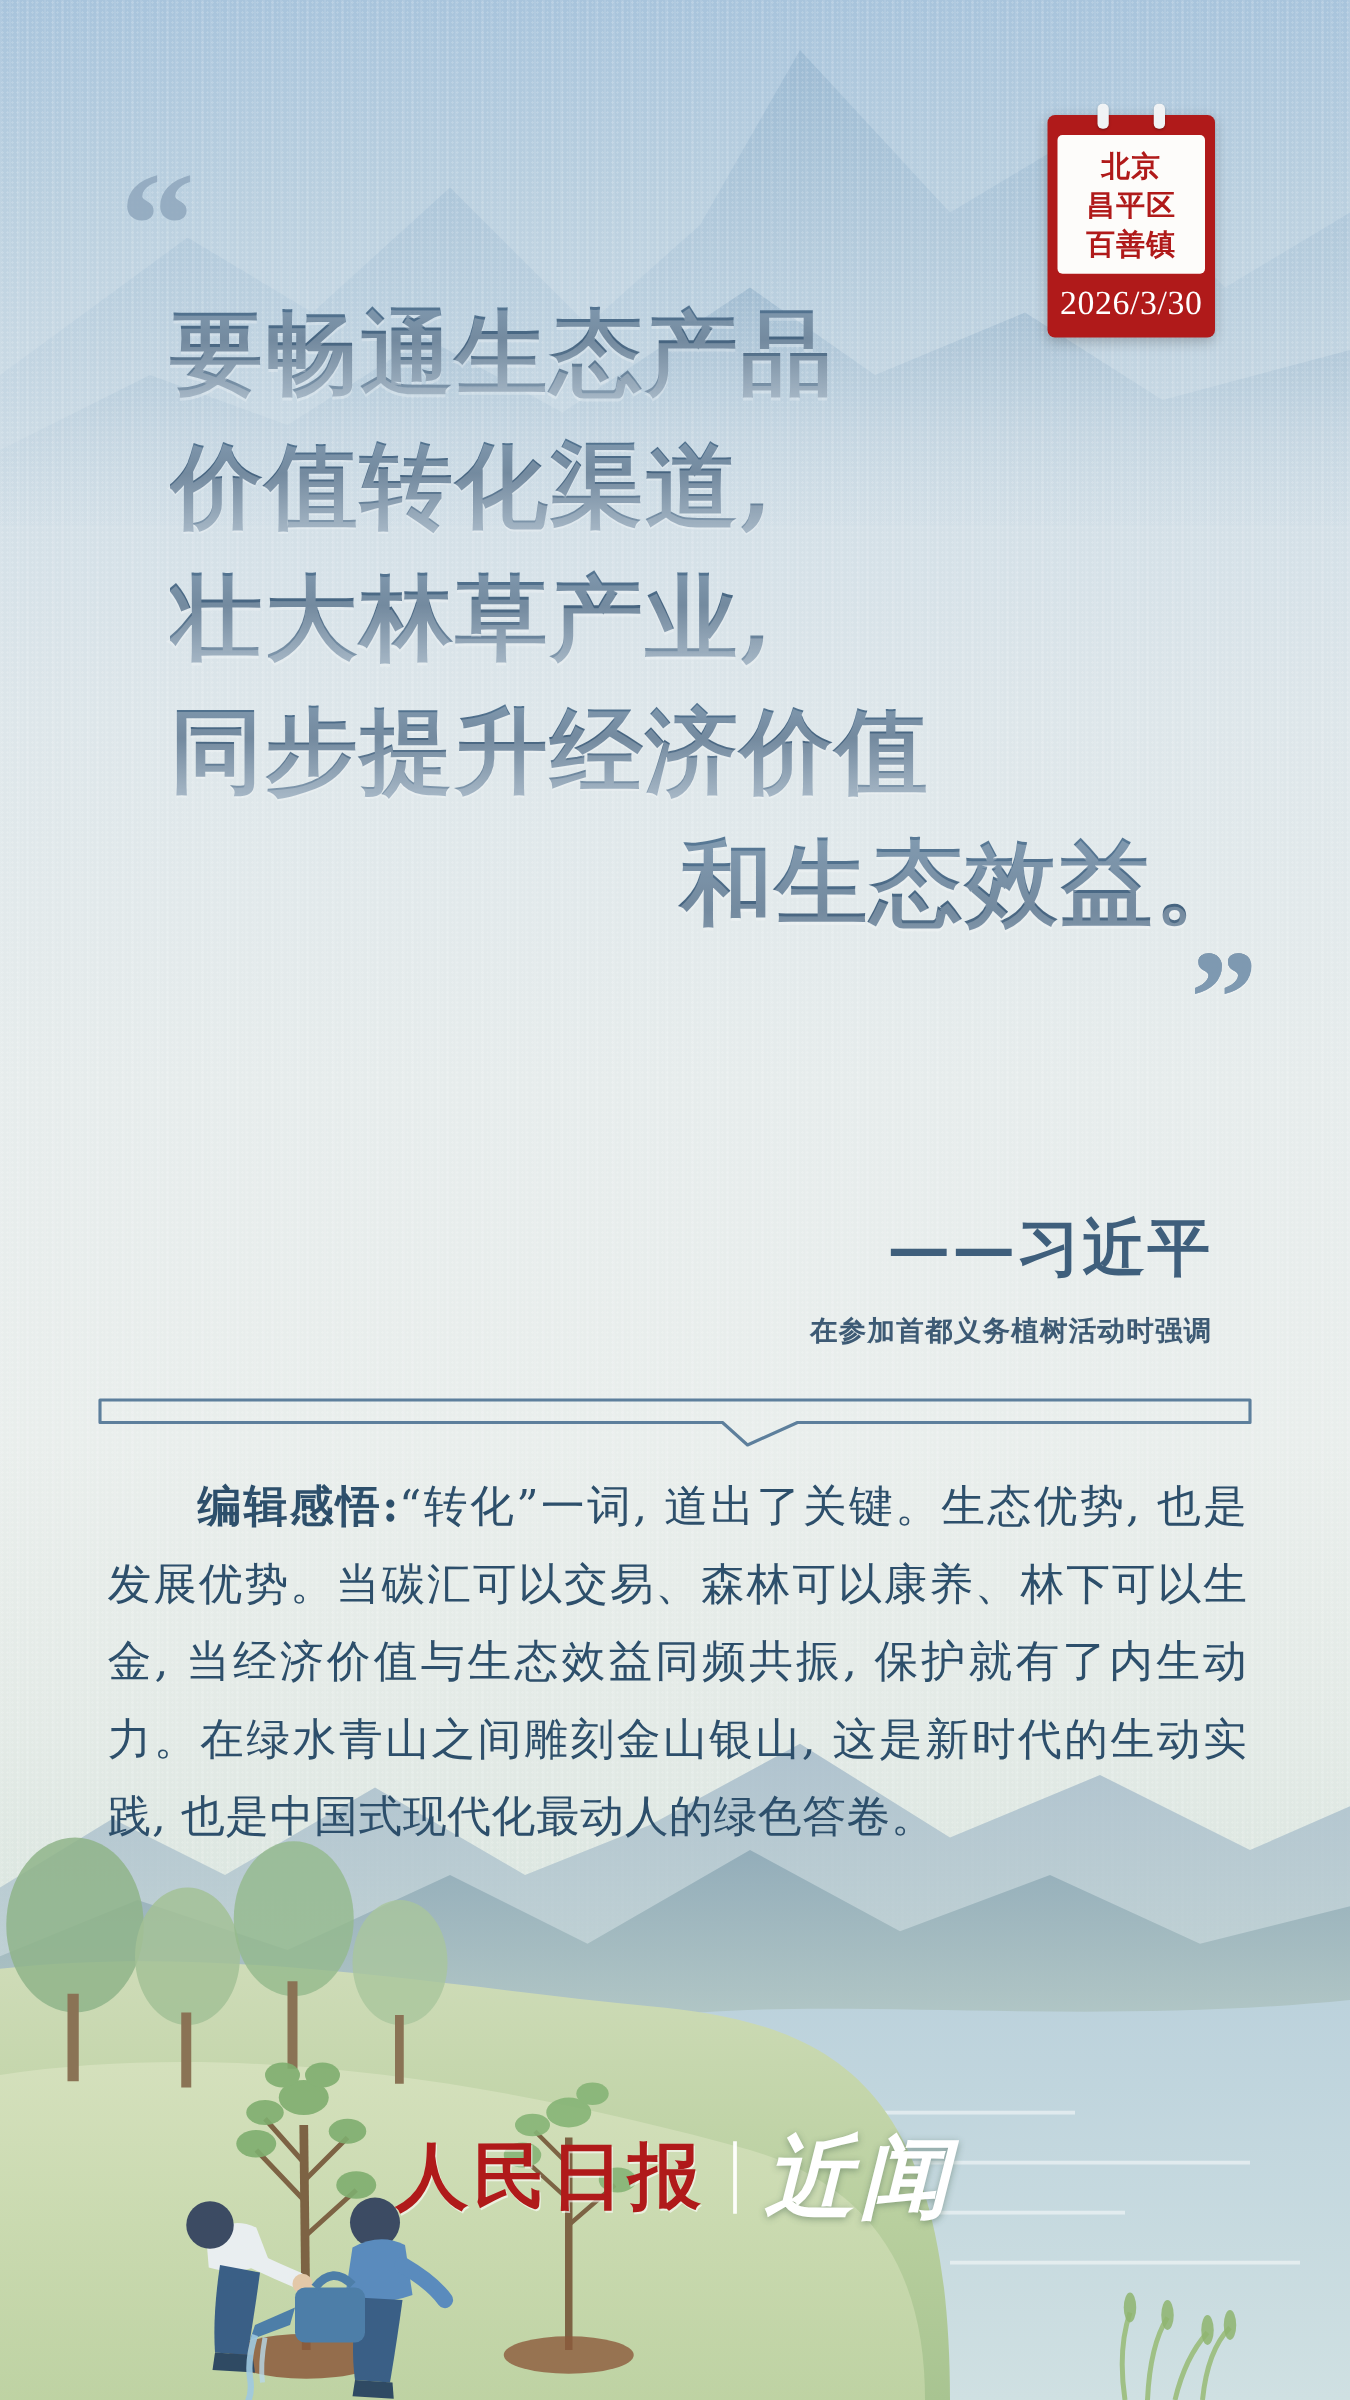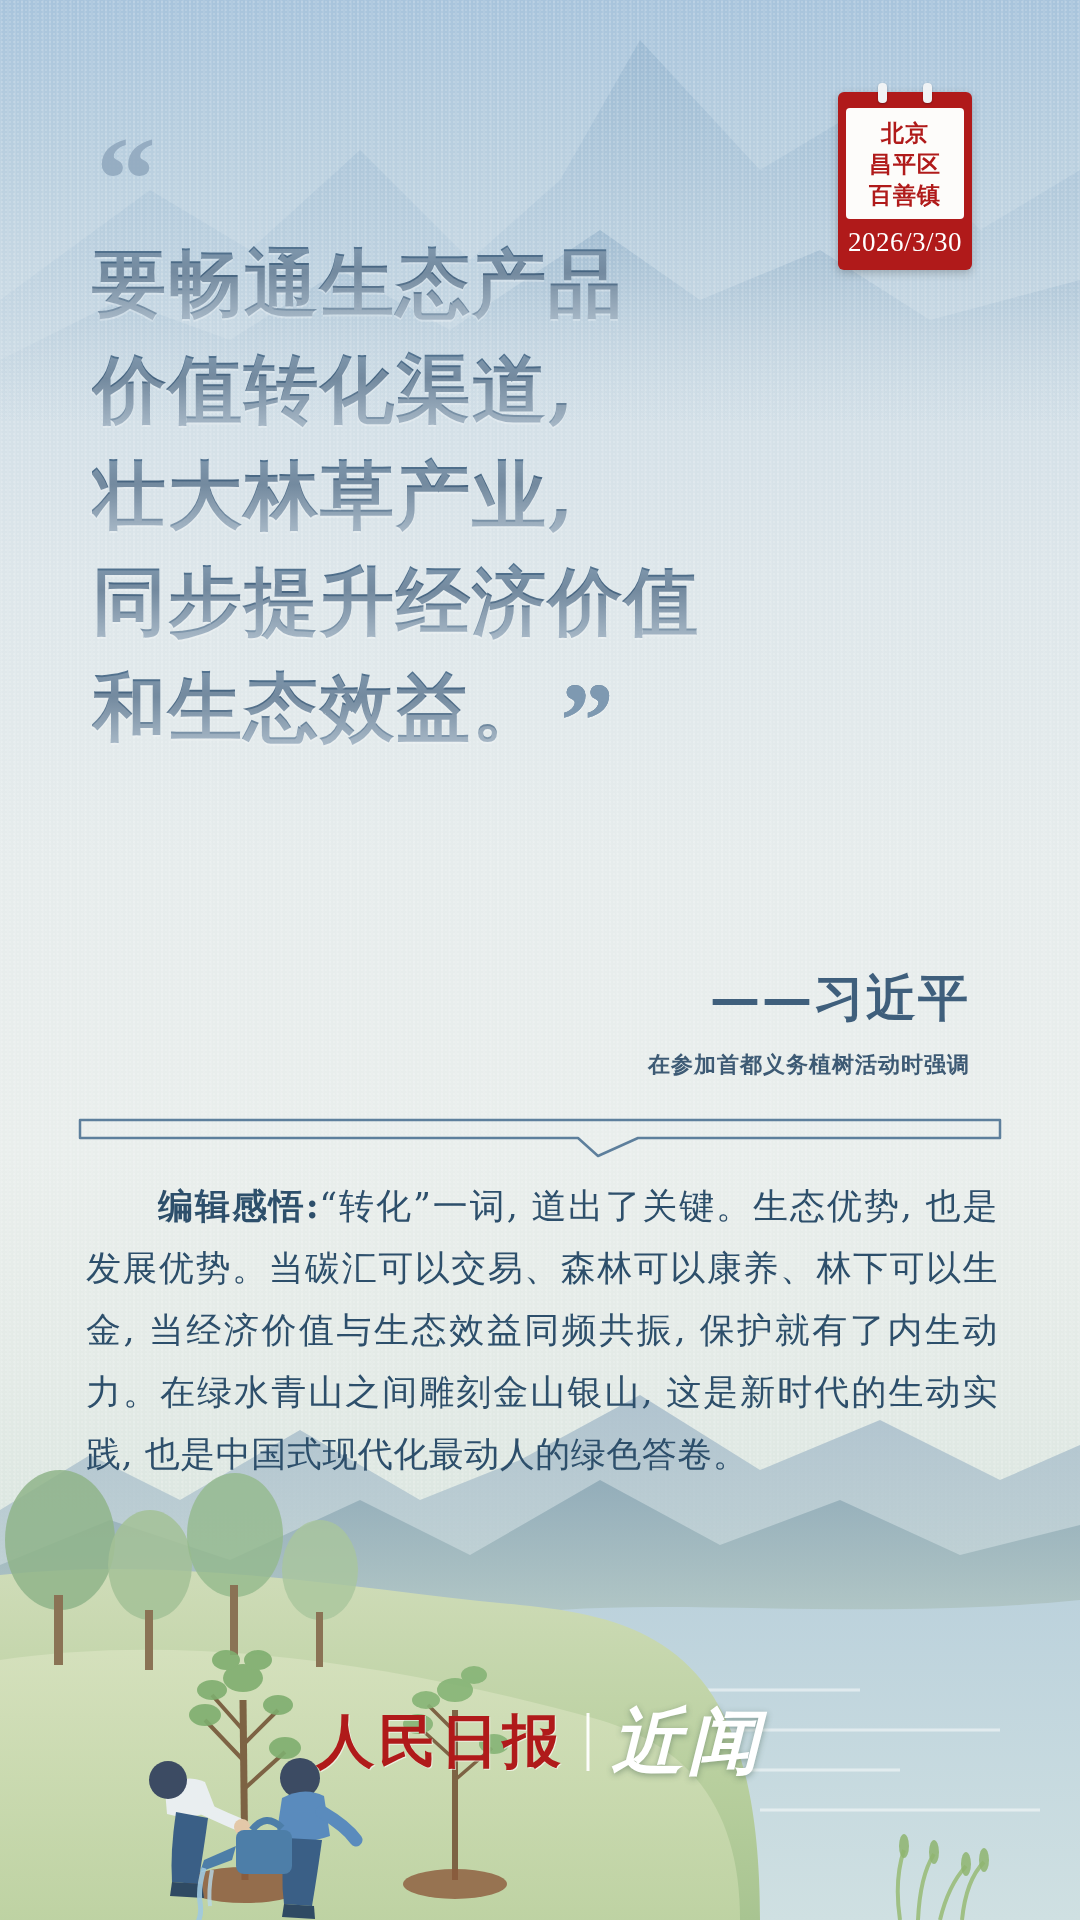--- a/index.html
+++ b/index.html
@@ -129,24 +129,26 @@
     font-weight: bold;
     font-size: 74px;
     line-height: 106px;
     letter-spacing: 2px;
     background: linear-gradient(180deg, #5d7f9c 0%, #45637f 40%, #9fb3c4 100%);
     -webkit-background-clip: text;
     background-clip: text;
     color: transparent;
     white-space: nowrap;
     text-shadow: 0 2px 0 rgba(255,255,255,.25);
+    margin-left: 44px;
   }
   .qline.last {
     display: flex;
     align-items: flex-end;
+    flex-direction: column;
   }
   .qmark-close {
     font-family: "Liberation Serif", serif;
     font-size: 108px;
     line-height: 78px;
     font-weight: bold;
     color: #7e99b1;
     letter-spacing: -6px;
     margin-left: 12px;
     -webkit-text-fill-color: #7e99b1;

